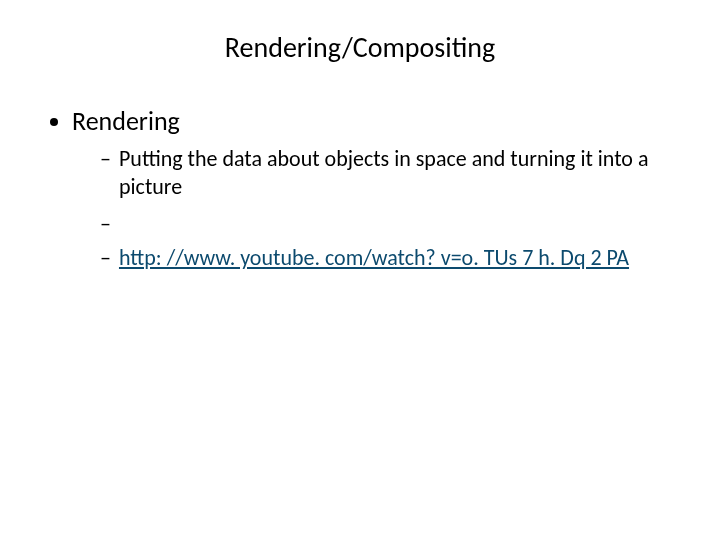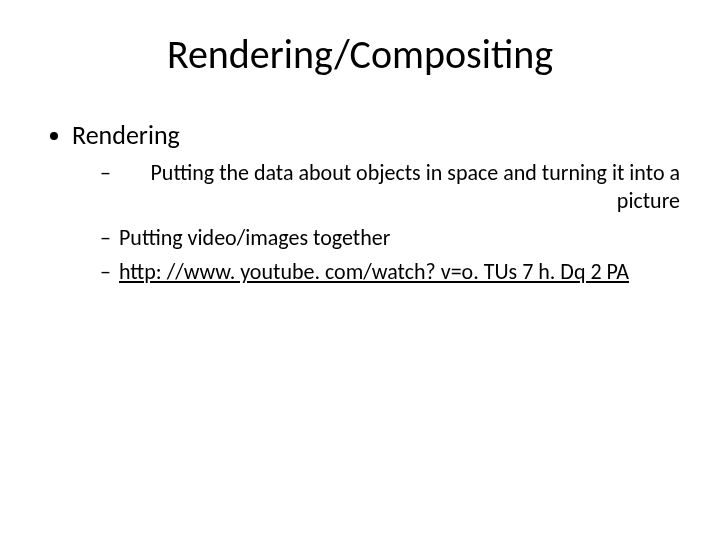--- a/index.html
+++ b/index.html
@@ -1,26 +1,26 @@
 <!DOCTYPE html>
 <html><head>
 <meta charset="utf-8">
 <style>
-  * { margin: 0; padding: 0; box-sizing: border-box; text-align: right; }
+  * { margin: 0; padding: 0; box-sizing: border-box; }
   body {
     width: 720px;
     height: 540px;
     background: #ffffff;
     font-family: Calibri, "Segoe UI", Arial, sans-serif;
     color: #000000;
     overflow: hidden;
     padding: 20px 40px;
   }
   .title {
-    font-size: 40px;
+    font-size: 28px;
     text-align: center;
     margin-top: 10px;
     margin-bottom: 40px;
     font-weight: 400;
   }
   .content {
     padding-left: 10px;
   }
   .bullet-l1 {
     font-size: 26px;
@@ -43,21 +43,21 @@
     margin-bottom: 6px;
     display: flex;
     align-items: flex-start;
     line-height: 1.25;
   }
   .bullet-l2 .dash {
     margin-right: 8px;
     flex-shrink: 0;
   }
   .link {
-    color: #000000;
+    color: #0c4a6e;
     text-decoration: underline;
   }
   .block { margin-bottom: 10px; }
 </style>
 </head>
 <body>
 
 <div class="title">Rendering/Compositing</div>
 
 <div class="content">
@@ -69,21 +69,20 @@
     </div>
     <div class="bullet-l2">
       <span class="dash">–</span>
       <span>Putting the data about objects in space and turning it into a picture</span>
     </div>
   </div>
 
   <div class="block">
     <div class="bullet-l2">
       <span class="dash">–</span>
-      <span>Putting video/images together</span>
     </div>
     <div class="bullet-l2">
       <span class="dash">–</span>
       <span class="link">http: //www. youtube. com/watch? v=o. TUs 7 h. Dq 2 PA</span>
     </div>
   </div>
 
 </div>
 
 </body></html>

